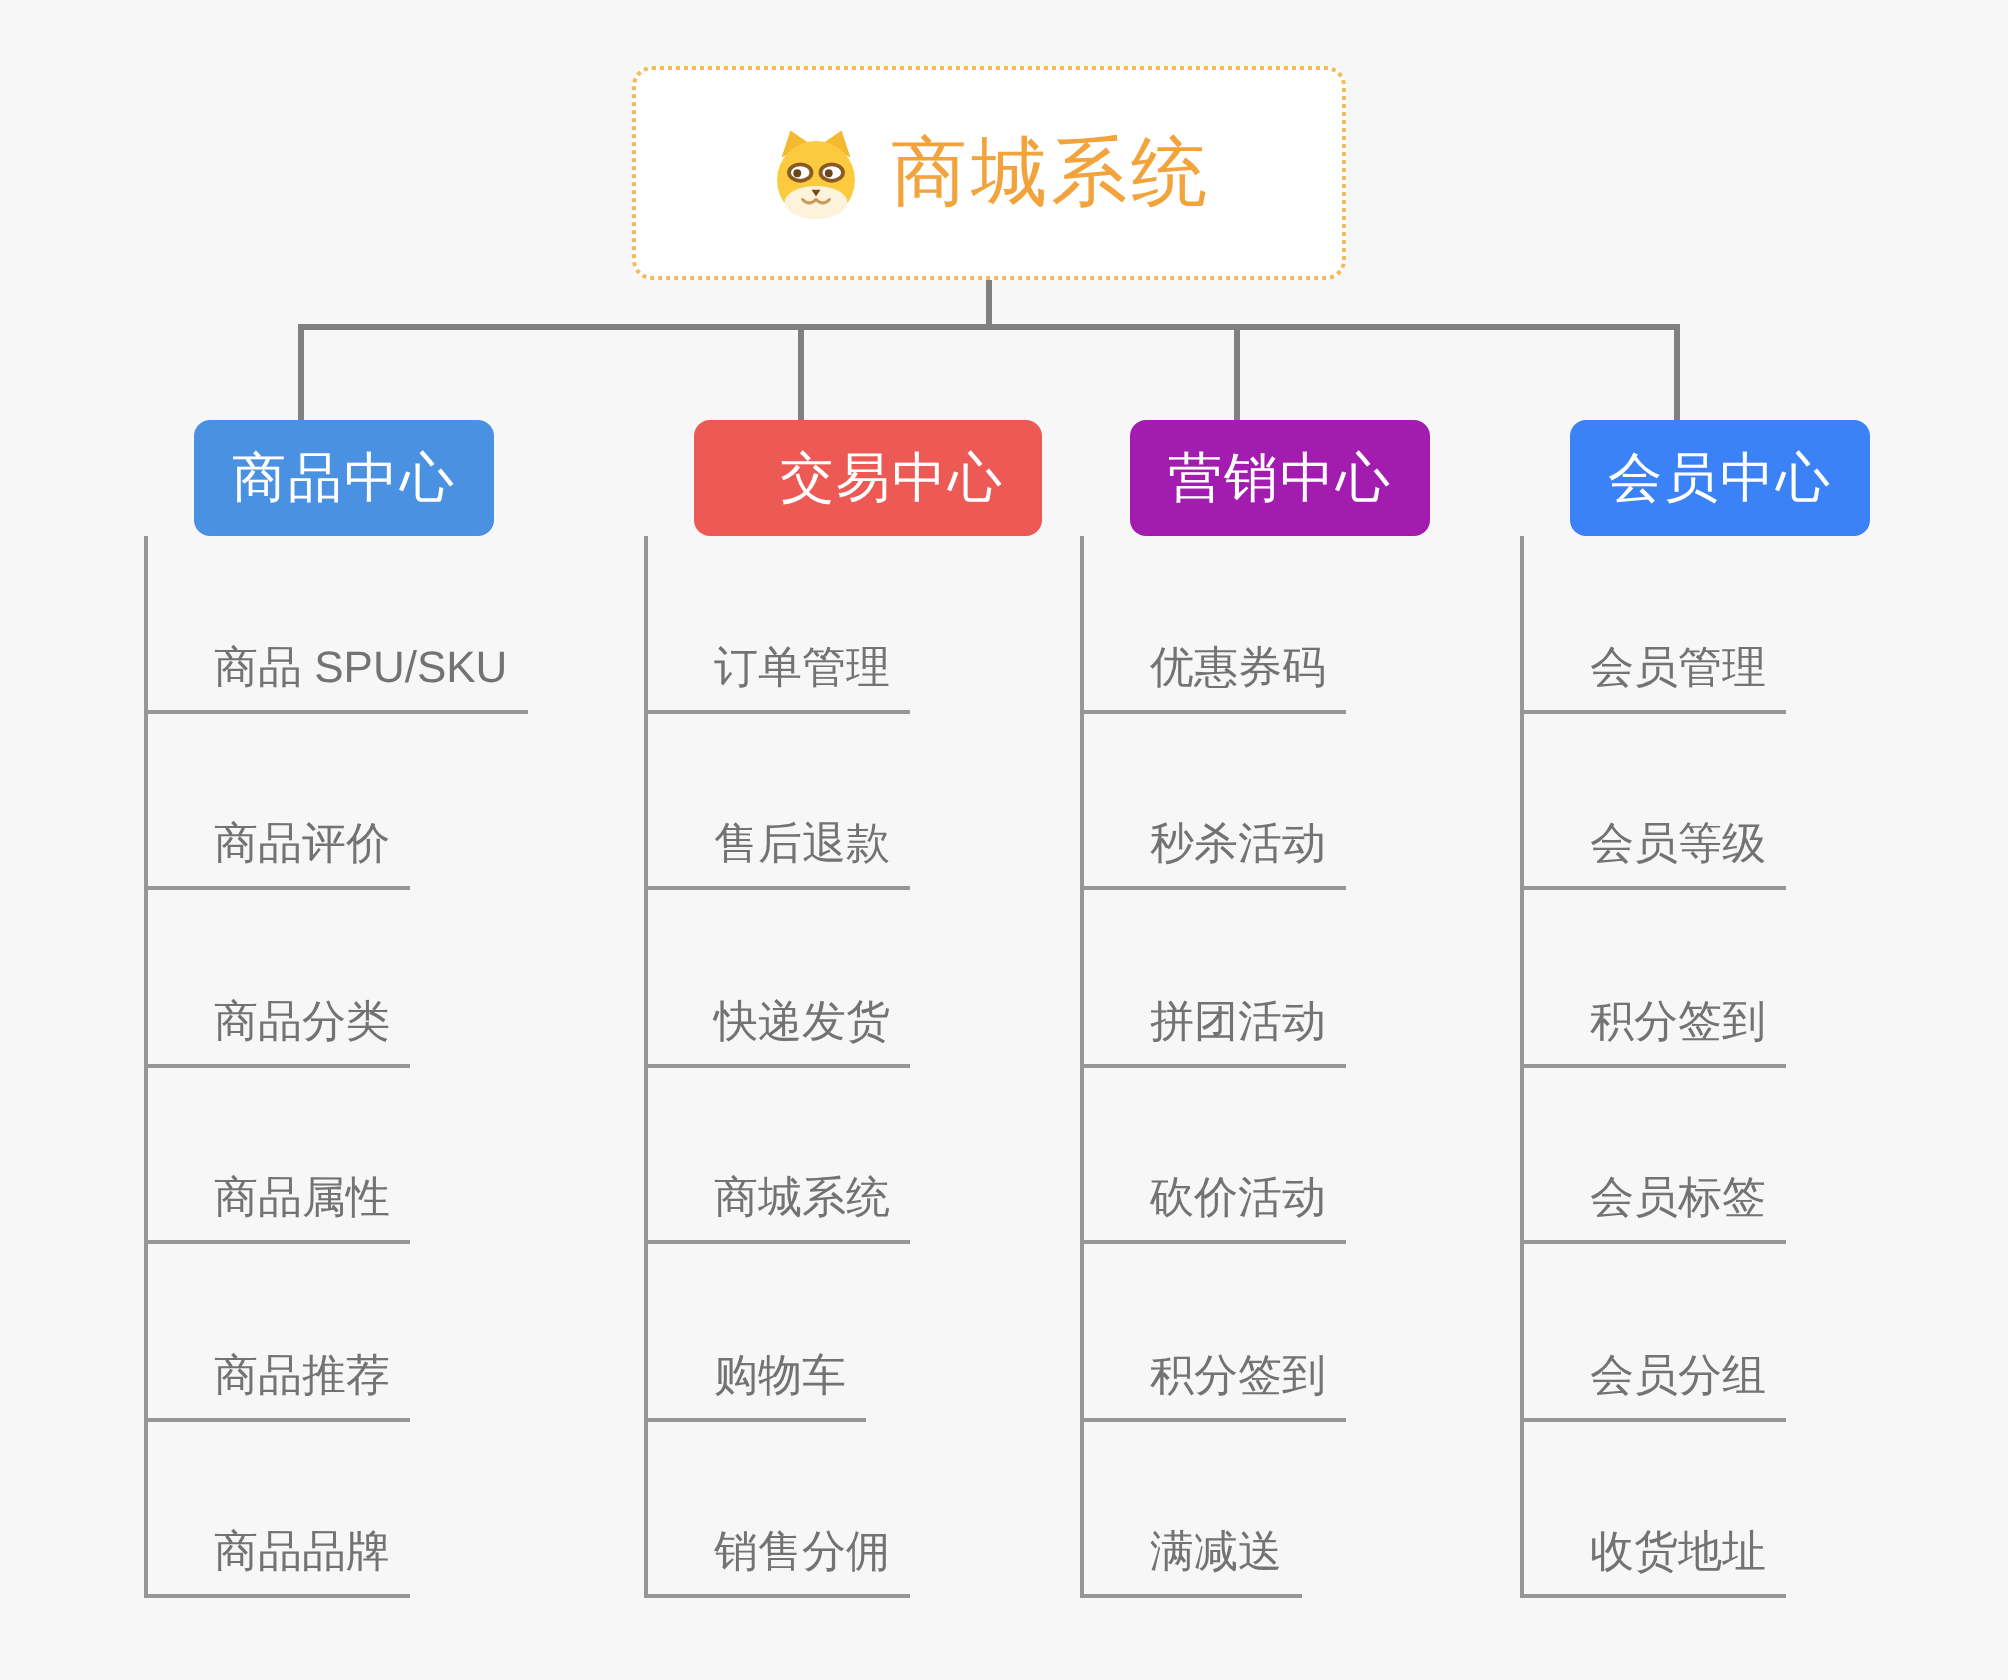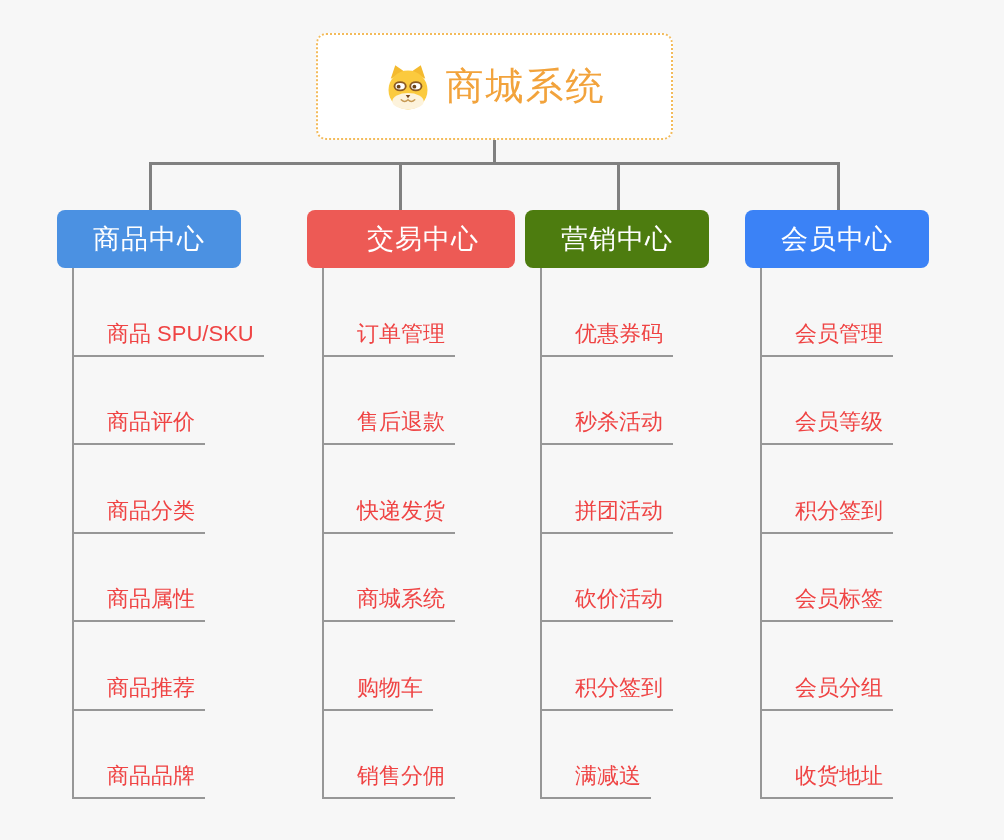--- a/index.html
+++ b/index.html
@@ -15,29 +15,30 @@
   .root-node{
     position:absolute;left:316px;top:33px;width:357px;height:107px;
     background:#ffffff;border:2px dotted #f3bb5b;border-radius:10px;
     display:flex;align-items:center;justify-content:center;gap:14px;
     box-sizing:border-box;cursor:pointer;
   }
   .root-title{font-size:38px;color:#f2a33c;letter-spacing:2px;}
   
   .branch{position:absolute;top:210px;width:250px;}
   .branch-header{
-    width:184px;height:58px;border-radius:8px;color:#ffffff;font-size:27px;
+    width:150px;height:58px;border-radius:8px;color:#ffffff;font-size:27px;
     display:flex;align-items:center;justify-content:center;letter-spacing:1px;
     cursor:pointer;
+    margin-left:40px;
   }
   .branch-items{margin-left:15px;border-left:2px solid #979797;}
   .item{
     width:fit-content;height:88.5px;display:flex;align-items:flex-end;
     padding:0 10px 6px 33px;border-bottom:2px solid #979797;box-sizing:border-box;
-    font-size:22px;color:#ef4444;white-space:nowrap;cursor:pointer;
+    font-size:22px;color:#737373;white-space:nowrap;cursor:pointer;
   }
 </style>
 </head>
 <body>
 
 <div class="canvas">
 
   <div class="conn v" style="left:493px;top:139px;height:26px"></div>
   <div class="conn h" style="left:149px;top:162px;width:691px"></div>
   <div class="conn v" style="left:149px;top:162px;height:48px"></div>
@@ -81,21 +82,21 @@
       <div class="item">订单管理</div>
       <div class="item">售后退款</div>
       <div class="item">快递发货</div>
       <div class="item">商城系统</div>
       <div class="item">购物车</div>
       <div class="item">销售分佣</div>
     </div>
   </div>
 
   <div class="branch" style="left:525px">
-    <div class="branch-header" style="background: #4d7c0f;">营销中心</div>
+    <div class="branch-header" style="background: #a21caf;">营销中心</div>
     <div class="branch-items">
       <div class="item">优惠券码</div>
       <div class="item">秒杀活动</div>
       <div class="item">拼团活动</div>
       <div class="item">砍价活动</div>
       <div class="item">积分签到</div>
       <div class="item">满减送</div>
     </div>
   </div>
 

